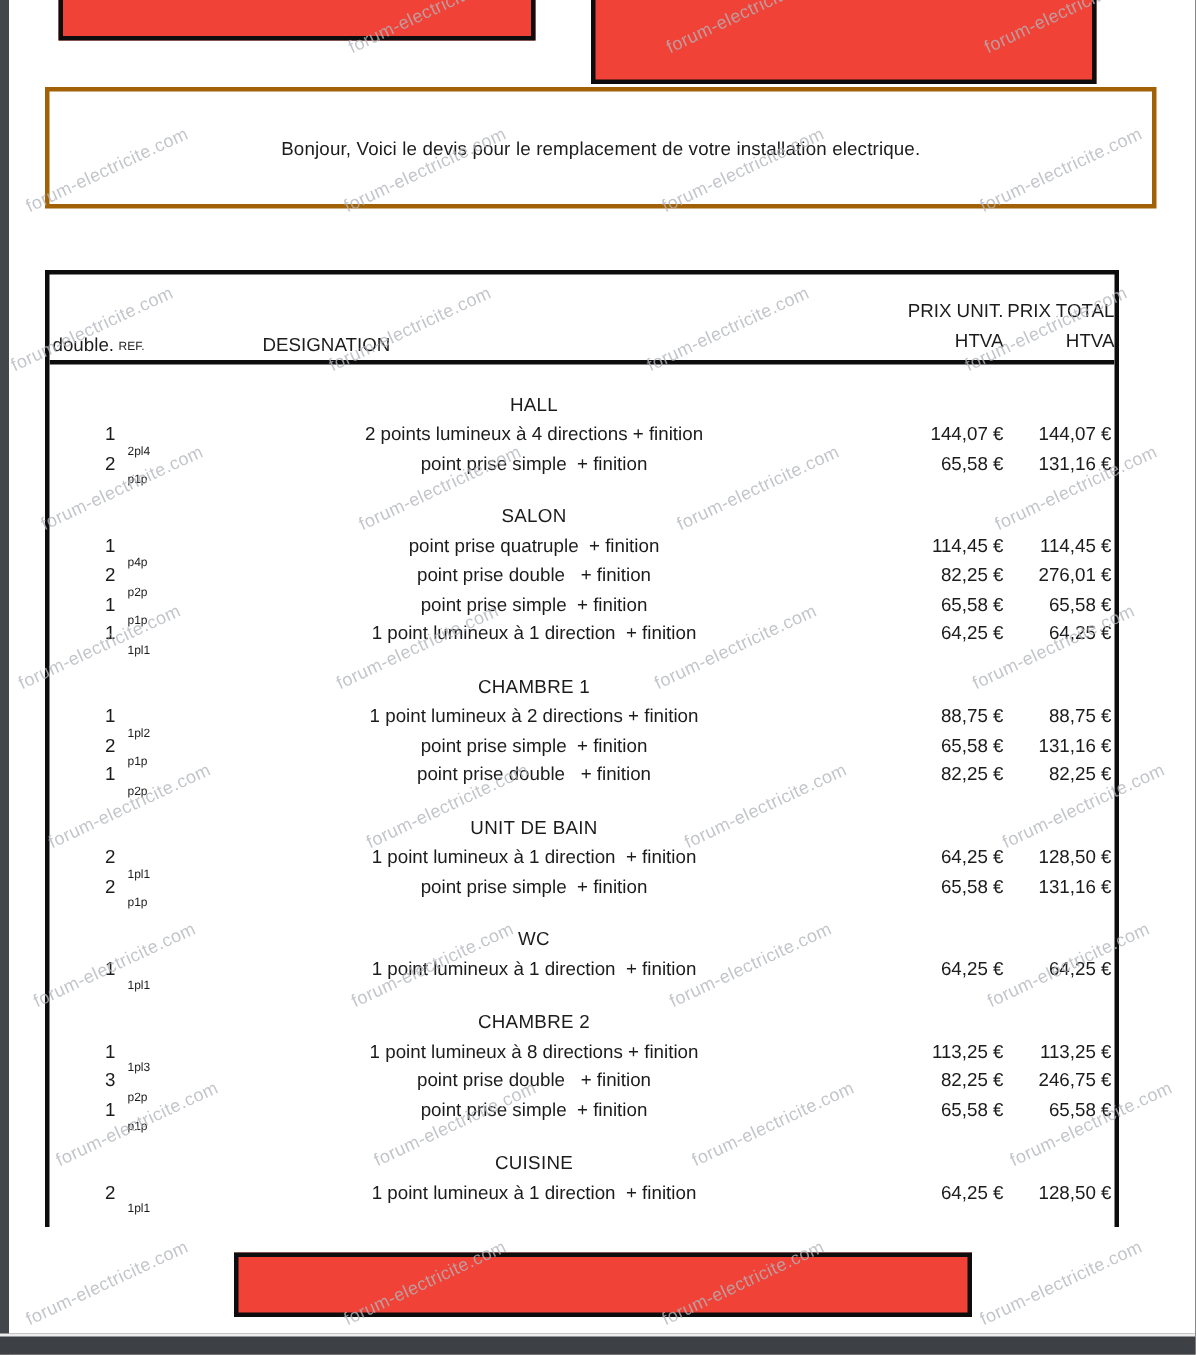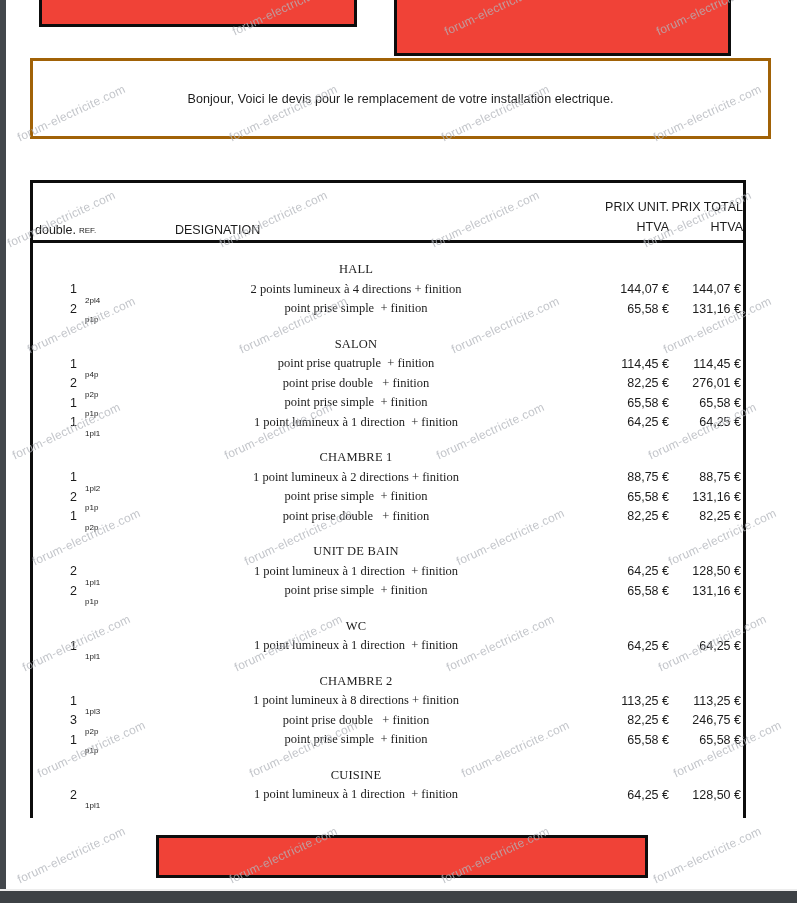--- a/index.html
+++ b/index.html
@@ -33,21 +33,21 @@
   .thead .h-desig{padding-left:40px;}
   .thead .h-price{text-align:right;line-height:1.6;}
   .tbody{padding-top:17px;}
   .section + .section{margin-top:16px;}
   .row{
     display:grid;grid-template-columns:46px 56px 1fr 92px 74px;
     height:19.5px;align-items:center;font-size:12.5px;
   }
   .c-qty{text-align:right;padding-right:2px;}
   .c-ref{font-size:8px;padding-left:6px;position:relative;top:11px;}
-  .c-desig{text-align:center;white-space:pre;font-family:Liberation Serif, serif;}
+  .c-desig{text-align:center;white-space:pre;}
   .c-unit{text-align:right;}
   .c-total{text-align:right;padding-right:2px;}
   .section-title .c-desig{letter-spacing:.2px;}
   .watermark-layer{position:absolute;left:0;top:0;width:797px;height:903px;pointer-events:none;}
   .watermark{
     position:absolute;font-size:12px;letter-spacing:.3px;color:#b2b5bb;opacity:.78;
     transform:rotate(-25deg);transform-origin:0 50%;white-space:nowrap;
   }
 </style>
 </head>

